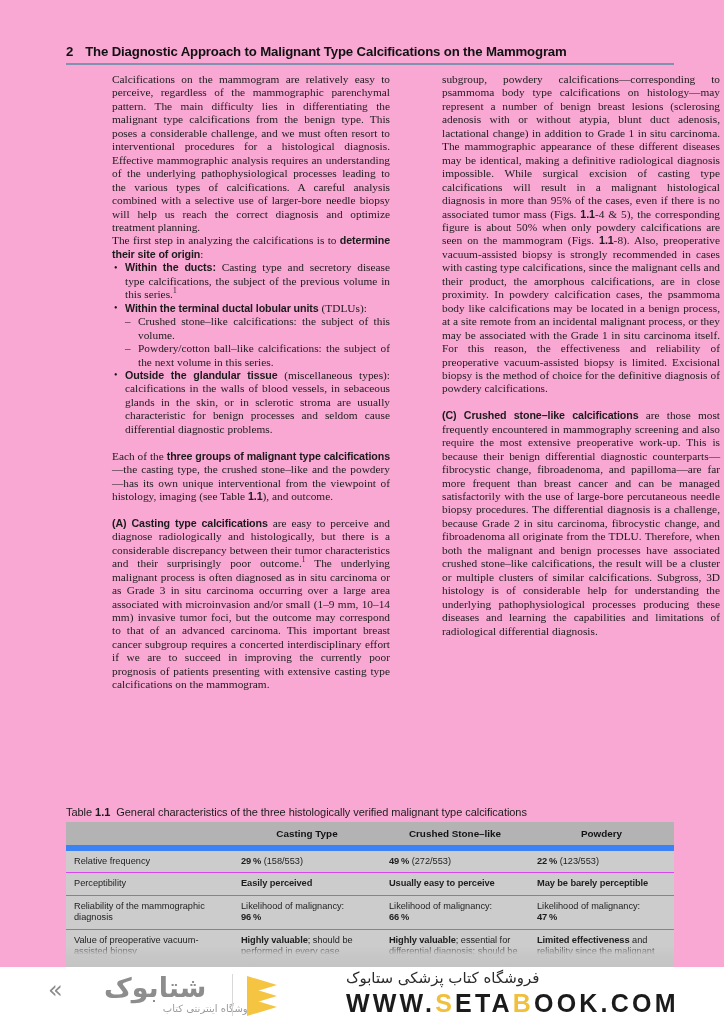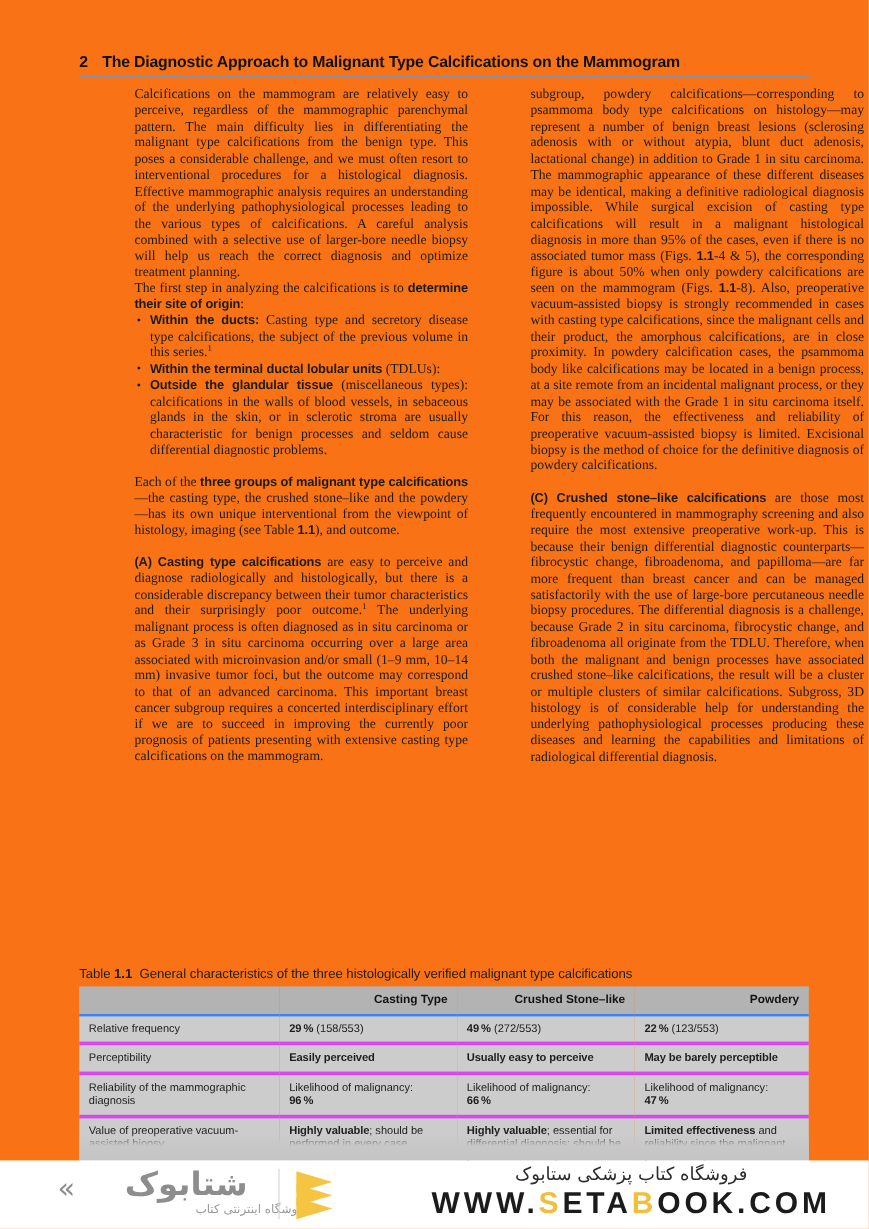--- a/index.html
+++ b/index.html
@@ -6,21 +6,21 @@
   body{
     width:724px;height:1024px;
     background:#ffffff;
     font-family:"Liberation Serif", serif;
     color:#1a1a1a;
     overflow:hidden;
     position:relative;
   }
   .page{
     position:absolute;inset:0;
-    background:#f97316;
+    background:#f9a8d4;
   }
   
   .runhead{
     position:absolute;left:66px;top:44px;width:608px;
     font-family:"Liberation Sans", sans-serif;
     font-weight:bold;
     font-size:13.2px;
     color:#111;
     letter-spacing:-0.15px;
     white-space:nowrap;
@@ -83,36 +83,36 @@
     font-family:"Liberation Sans", sans-serif;
     font-size:9.2px;
     color:#1d1d1d;
   }
   table.gtable col.c0{width:167px;}
   table.gtable col.c1{width:148px;}
   table.gtable col.c2{width:148px;}
   table.gtable col.c3{width:145px;}
   table.gtable thead th{
     background:#b3b3b3;
-    text-align:right;
+    text-align:center;
     font-weight:bold;
     font-size:9.9px;
     padding:6px 8px 6px 8px;
     border:none;
     vertical-align:top;
     color:#131313;
   }
   table.gtable tbody td{
     background:#cccccc;
     padding:5px 8px 5px 8px;
     vertical-align:top;
-    border-top:3px solid #d946ef;
+    border-top:1px solid #d946ef;
     line-height:11.4px;
   }
-  table.gtable tbody tr.r0 td{border-top:2px solid #3b82f6;}
+  table.gtable tbody tr.r0 td{border-top:6px solid #3b82f6;}
   td.lab{color:#222;}
   td b, th b{font-family:"Liberation Sans", sans-serif;font-size:9.3px;}
   
   .tbl-fade{
     position:absolute;left:66px;top:945px;width:608px;height:22px;
     background:linear-gradient(to bottom, rgba(204,204,204,0) 0%, rgba(199,199,199,1) 45%, rgba(196,196,196,1) 100%);
     pointer-events:none;
   }
   
   .footer{
@@ -151,21 +151,21 @@
   .mark .arrow{
     position:absolute;left:0;width:0;height:0;
     border-left:30px solid #f5c542;
     border-top:9px solid transparent;
     border-bottom:9px solid transparent;
   }
   .mark .a1{top:0px;}
   .mark .a2{top:11px;}
   .mark .a3{top:22px;}
   .foot-right{
-    position:absolute;right:18px;top:2px;width:360px;text-align:center;
+    position:absolute;right:18px;top:2px;width:360px;text-align:left;
   }
   .foot-fa{
     font-family:"DejaVu Sans", sans-serif;
     font-size:15px;color:#2b2b2b;direction:rtl;
     margin-bottom:2px;
     white-space:nowrap;
   }
   .foot-url{
     font-family:"Liberation Sans", sans-serif;
     font-size:25px;font-weight:bold;color:#1b1b1b;
@@ -189,20 +189,24 @@
       <p>Calcifications on the mammogram are relatively easy to perceive, regardless of the mammographic parenchymal pattern. The main difficulty lies in differentiating the malignant type calcifications from the benign type. This poses a considerable challenge, and we must often resort to interventional procedures for a histological diagnosis. Effective mammographic analysis requires an understanding of the underlying pathophysiological processes leading to the various types of calcifications. A careful analysis combined with a selective use of larger-bore needle biopsy will help us reach the correct diagnosis and optimize treatment planning.</p>
 
       <p><span>The first step in analyzing the calcifications is to </span><b>determine their site of origin</b><span>:</span></p>
 
       <ul class="bul">
         <li>
           <b>Within the ducts:</b><span> Casting type and secretory disease type calcifications, the subject of the previous volume in this series.</span><sup>1</sup>
         </li>
         <li>
           <b>Within the terminal ductal lobular units</b><span> (TDLUs):</span>
+          <ul class="dash">
+            <li>Crushed stone–like calcifications: the subject of this volume.</li>
+            <li>Powdery/cotton ball–like calcifications: the subject of the next volume in this series.</li>
+          </ul>
         </li>
         <li>
           <b>Outside the glandular tissue</b><span> (miscellaneous types): calcifications in the walls of blood vessels, in sebaceous glands in the skin, or in sclerotic stroma are usually characteristic for benign processes and seldom cause differential diagnostic problems.</span>
         </li>
       </ul>
 
       <p class="gap"><span>Each of the </span><b>three groups of malignant type calcifications</b><span>—the casting type, the crushed stone–like and the powdery—has its own unique interventional from the viewpoint of histology, imaging (see Table </span><b>1.1</b><span>), and outcome.</span></p>
 
       <p class="gap"><b>(A) </b><b>Casting type calcifications</b><span> are easy to perceive and diagnose radiologically and histologically, but there is a considerable discrepancy between their tumor characteristics and their surprisingly poor outcome.</span><sup>1</sup><span> The underlying malignant process is often diagnosed as in situ carcinoma or as Grade 3 in situ carcinoma occurring over a large area associated with microinvasion and/or small (1–9 mm, 10–14 mm) invasive tumor foci, but the outcome may correspond to that of an advanced carcinoma. This important breast cancer subgroup requires a concerted interdisciplinary effort if we are to succeed in improving the currently poor prognosis of patients presenting with extensive casting type calcifications on the mammogram.</span></p>
 

